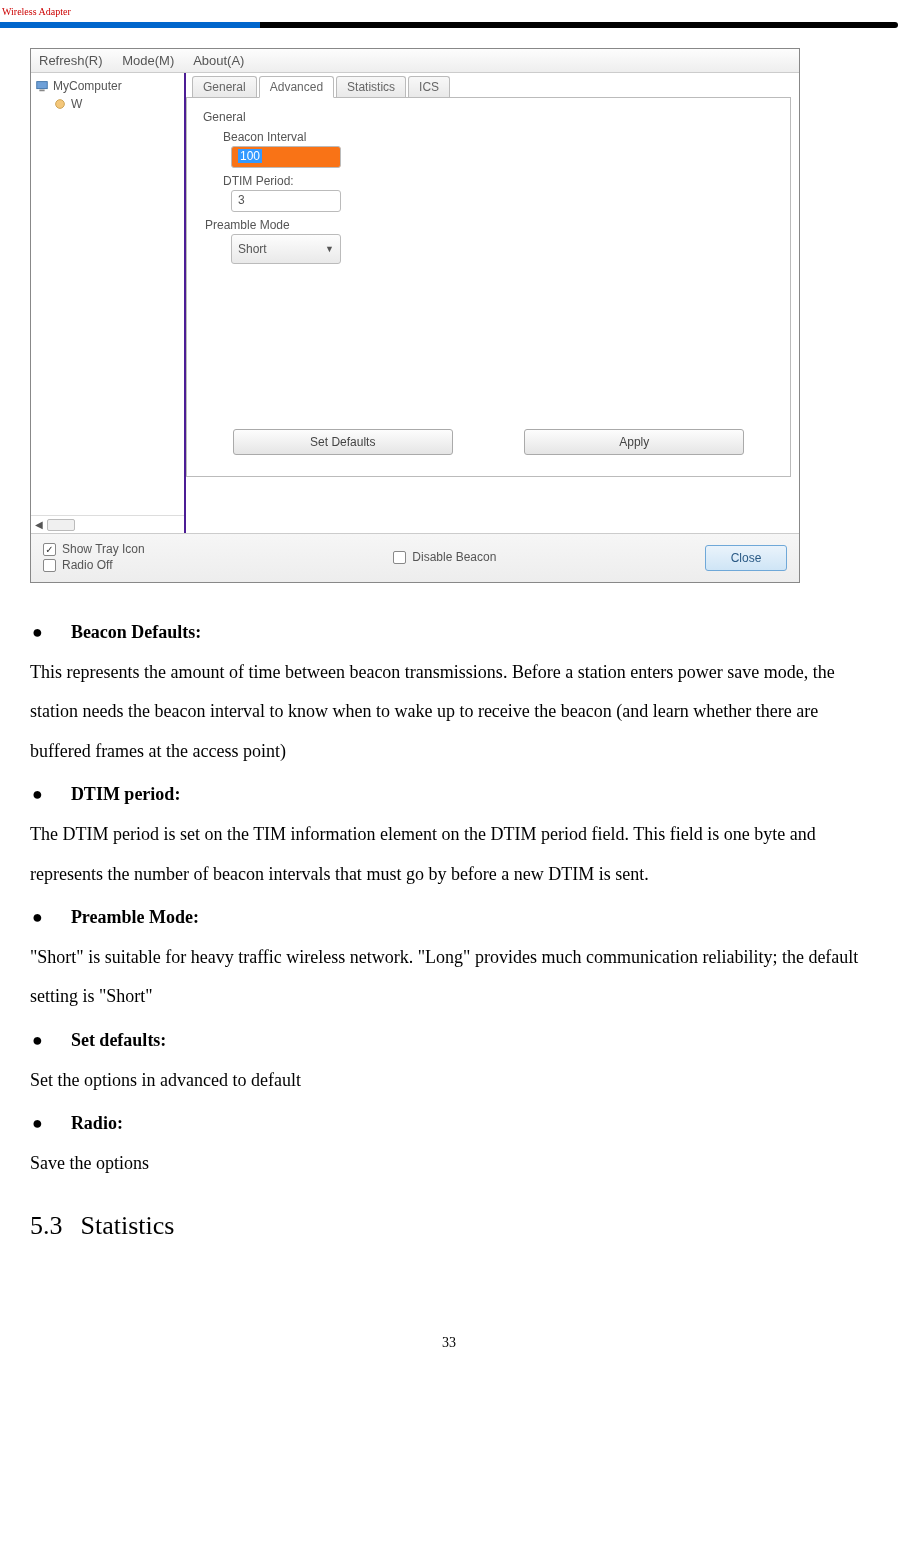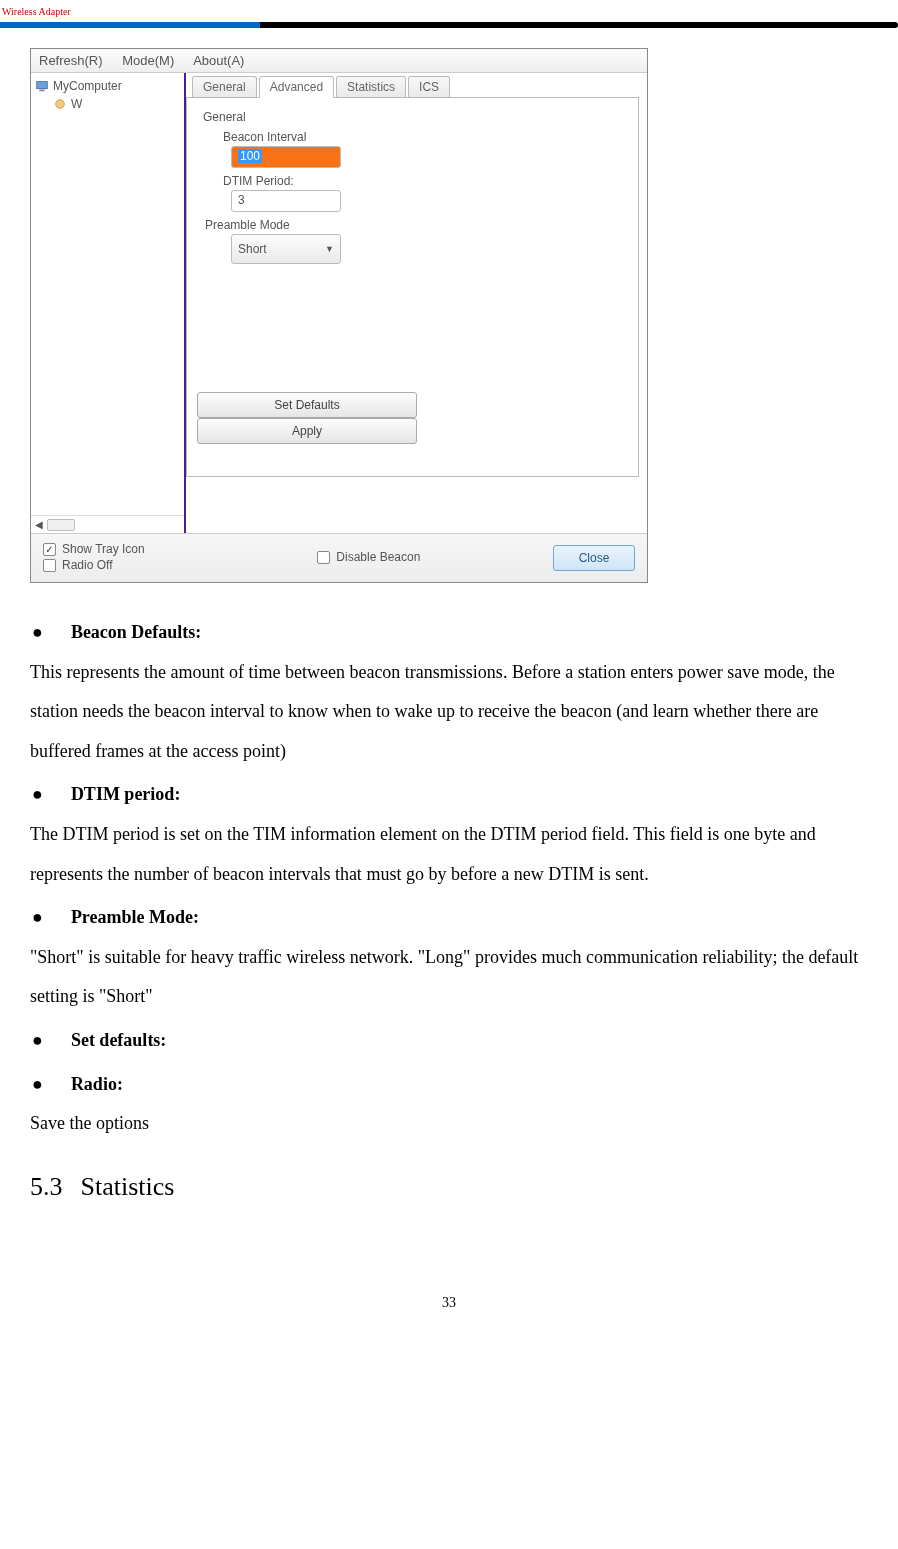--- a/index.html
+++ b/index.html
@@ -44,21 +44,21 @@
       height: 6px;
       background: #000;
       border-radius: 0 3px 3px 0;
     }
     .content-wrap {
       padding: 20px 30px 0 30px;
     }
     
     .app-window {
       border: 1px solid #888;
-      width: 618px;
+      width: 770px;
       background: #f3f3f3;
       font-family: Arial, sans-serif;
       color: #555;
       margin-bottom: 30px;
     }
     .menu-bar {
       padding: 4px 8px;
       font-size: 13px;
       background: linear-gradient(#fdfdfd, #eee);
       border-bottom: 1px solid #ccc;
@@ -162,27 +162,26 @@
       display: flex;
       align-items: center;
       justify-content: space-between;
     }
     .dropdown-arrow {
       font-size: 9px;
       color: #555;
     }
     .button-row {
       position: absolute;
-      bottom: 32px;
+      bottom: 21px;
       left: 0;
       right: 0;
       display: flex;
       justify-content: space-around;
       padding: 0 10px;
-      flex-direction: column;
     }
     .win-button {
       width: 220px;
       height: 26px;
       border: 1px solid #aaa;
       border-radius: 3px;
       background: linear-gradient(#fdfdfd,#e5e5e5);
       font-size: 12px;
       color: #444;
       display: flex;
@@ -402,20 +401,21 @@
     <div class="bullet-row">
       <span class="bullet">●</span>
       <span>Preamble Mode:</span>
     </div>
     <div class="para">"Short" is suitable for heavy traffic wireless network. "Long" provides much communication reliability; the default setting is "Short"</div>
 
     <div class="bullet-row">
       <span class="bullet">●</span>
       <span>Set defaults:</span>
     </div>
+    <div class="para">Set the options in advanced to default</div>
 
     <div class="bullet-row">
       <span class="bullet">●</span>
       <span>Radio:</span>
     </div>
     <div class="para">Save the options</div>
 
     <div class="section-heading">
       <span class="section-num">5.3</span><span>Statistics</span>
     </div>

